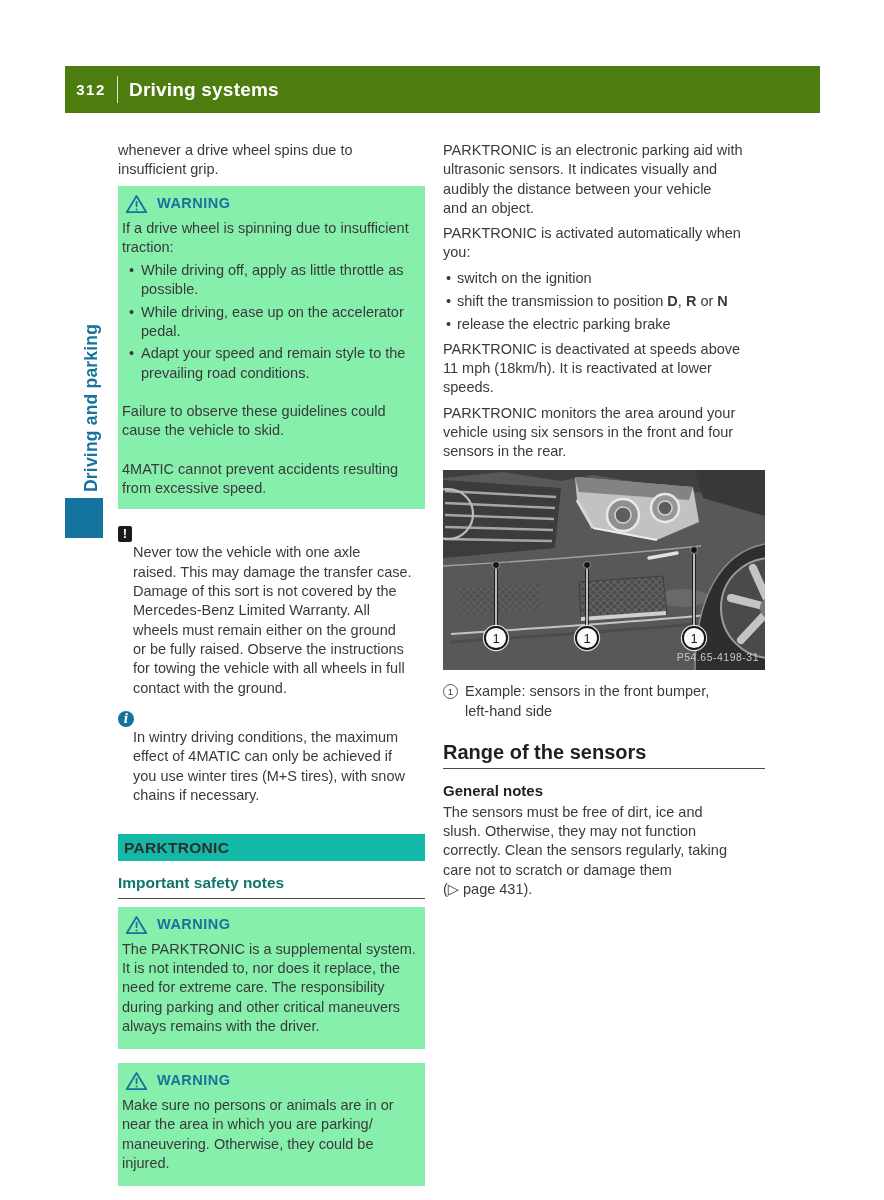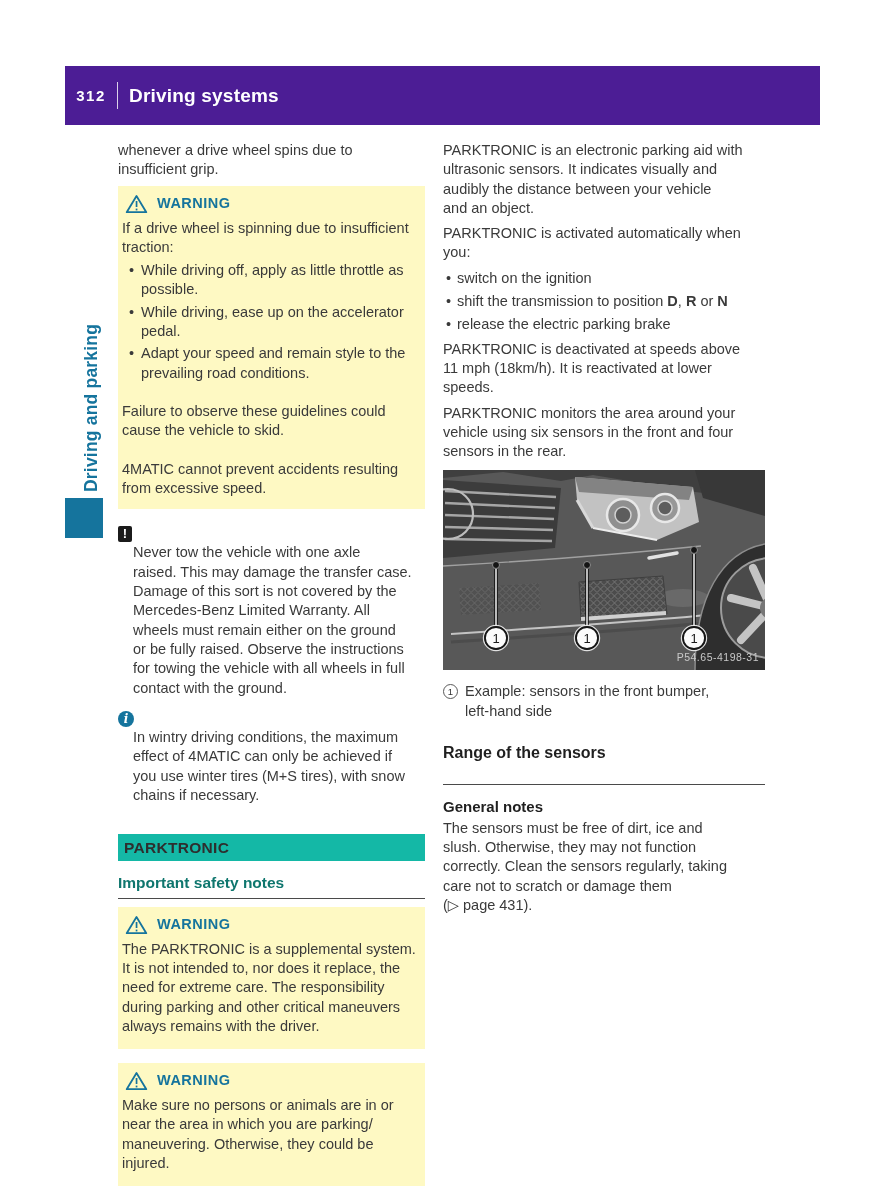--- a/index.html
+++ b/index.html
@@ -1,39 +1,39 @@
 <!DOCTYPE html>
 <html><head>
 <meta charset="utf-8">
 <style>
   html,body{margin:0;padding:0;background:#ffffff;}
   #page{position:relative;width:884px;height:1200px;background:#ffffff;overflow:hidden;
         font-family:"Liberation Sans","DejaVu Sans",sans-serif;color:#3a3a3a;}
 
   
-  .header{position:absolute;left:65px;top:66px;width:755px;height:59px;background:#4c1d95;
+  .header{position:absolute;left:65px;top:66px;width:755px;height:47px;background:#4d7c0f;
           display:flex;align-items:center;}
   .header .num{width:52px;text-align:center;color:#fff;font-size:15px;font-weight:bold;letter-spacing:1.5px;}
   .header .divider{width:1px;height:27px;background:rgba(255,255,255,.8);}
   .header .title{color:#fff;font-weight:bold;font-size:19px;padding-left:11px;letter-spacing:.2px;}
 
   
   .side-label{position:absolute;left:81px;top:278px;height:214px;writing-mode:vertical-rl;
               transform:rotate(180deg);color:#15749d;font-weight:bold;font-size:17.5px;letter-spacing:.2px;}
   .side-tab{position:absolute;left:65px;top:498px;width:38px;height:40px;background:#15749d;}
 
   
   .col{position:absolute;top:141px;font-size:14.5px;line-height:19.3px;}
   .col-left{left:118px;width:307px;}
   .col-right{left:443px;width:322px;}
   .t{white-space:pre-line;}
   p{margin:0;}
 
   
-  .warnbox{background:#fef9c3;padding:7px 4px 11px 4px;margin-top:6px;}
+  .warnbox{background:#86efac;padding:7px 4px 11px 4px;margin-top:6px;}
   .warnhead{display:flex;align-items:center;gap:9px;padding:1px 0 3px 3px;
             color:#15749d;font-weight:bold;font-size:14.5px;letter-spacing:.5px;}
   .warnhead svg{display:block;}
   .warnbox .lead{margin:2px 0 2px 0;}
   .warnbox .after{margin-top:19px;}
 
   ul.bullets{list-style:none;margin:4px 0 4px 0;padding:0;}
   ul.bullets li{position:relative;padding-left:19px;margin:3px 0;}
   ul.bullets li::before{content:"\2022";position:absolute;left:7px;top:0;color:#3a3a3a;}
   .col-right ul.bullets li{padding-left:14px;margin:4px 0;}
@@ -48,22 +48,22 @@
                color:#fff;font-weight:bold;font-size:12px;line-height:16px;text-align:center;
                font-family:"DejaVu Serif",serif;font-style:italic;}
   .m-tow{margin-top:15px;}
   .m-winter{margin-top:11px;}
 
   
   .secbar{margin-top:29px;background:#14b8a6;height:27px;line-height:27px;padding-left:6px;
           font-size:15.5px;font-weight:bold;color:#2e2e2e;letter-spacing:.3px;}
   .subhead{margin-top:12px;padding-bottom:5px;border-bottom:1px solid #4a4a4a;
            font-size:15.5px;font-weight:bold;color:#0f766e;}
-  .range-head{margin-top:22px;padding-bottom:22px;border-bottom:1px solid #4a4a4a;
-              font-size:16px;font-weight:bold;color:#1f1f1f;}
+  .range-head{margin-top:22px;padding-bottom:6px;border-bottom:1px solid #4a4a4a;
+              font-size:20px;font-weight:bold;color:#1f1f1f;}
   .gen-head{margin-top:12px;font-size:15px;font-weight:bold;color:#1f1f1f;}
   .gen-p{margin-top:2px;}
 
   
   .rp{margin-bottom:6px;}
 
   
   .figure{margin-top:9px;width:322px;height:200px;}
   .figure svg{display:block;}
 

